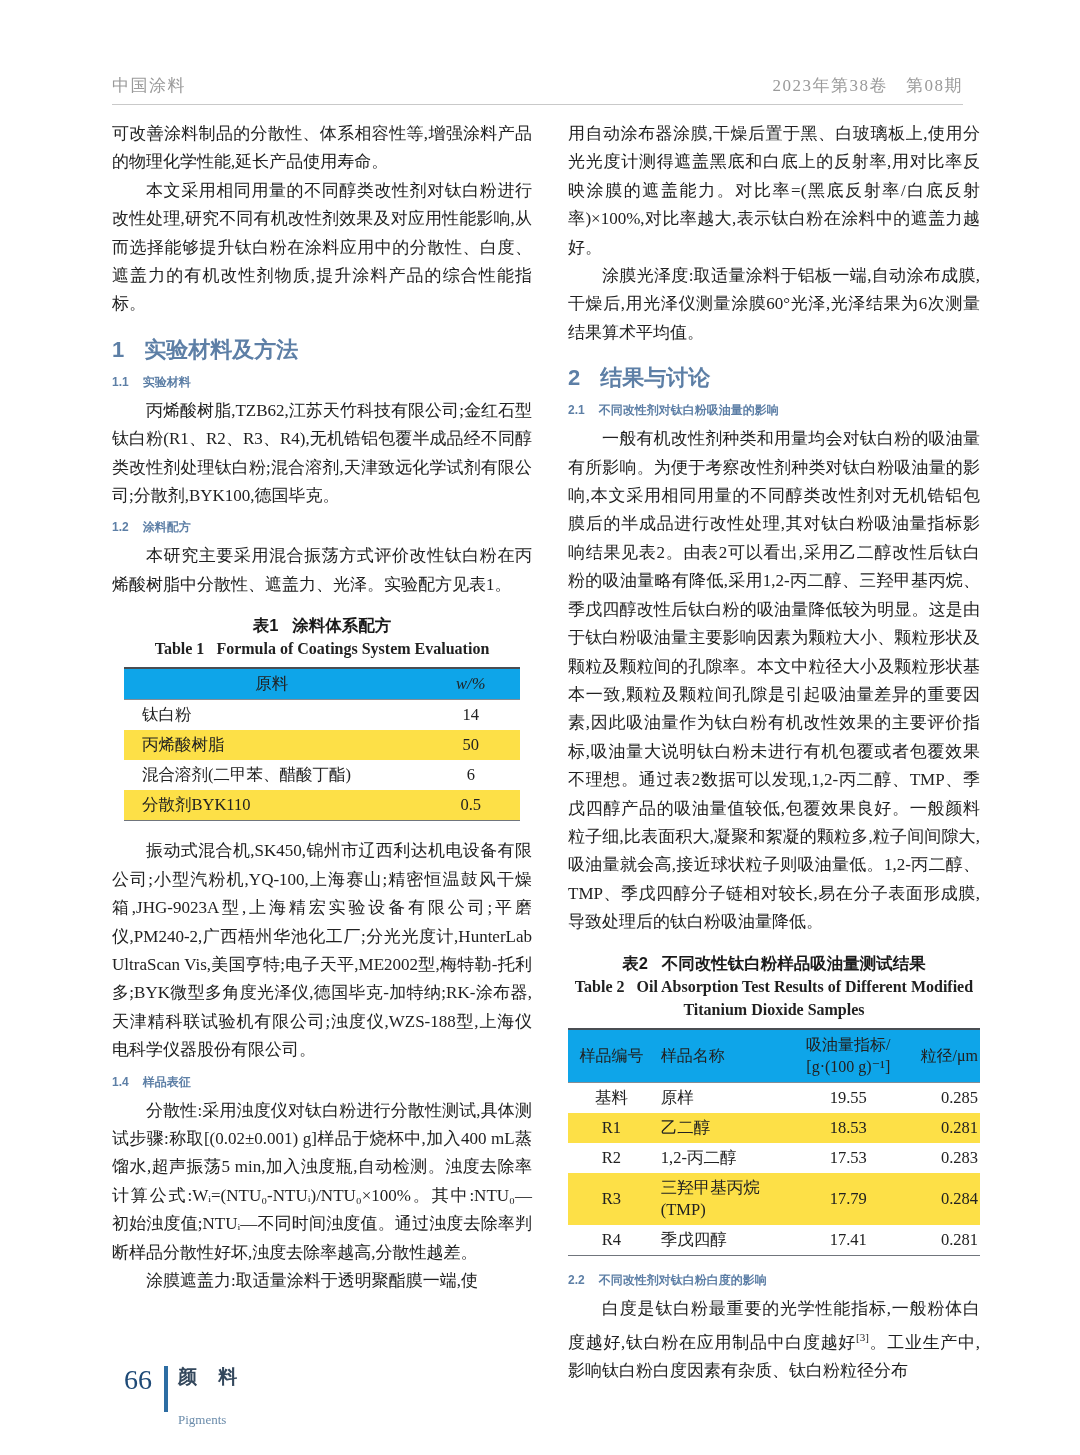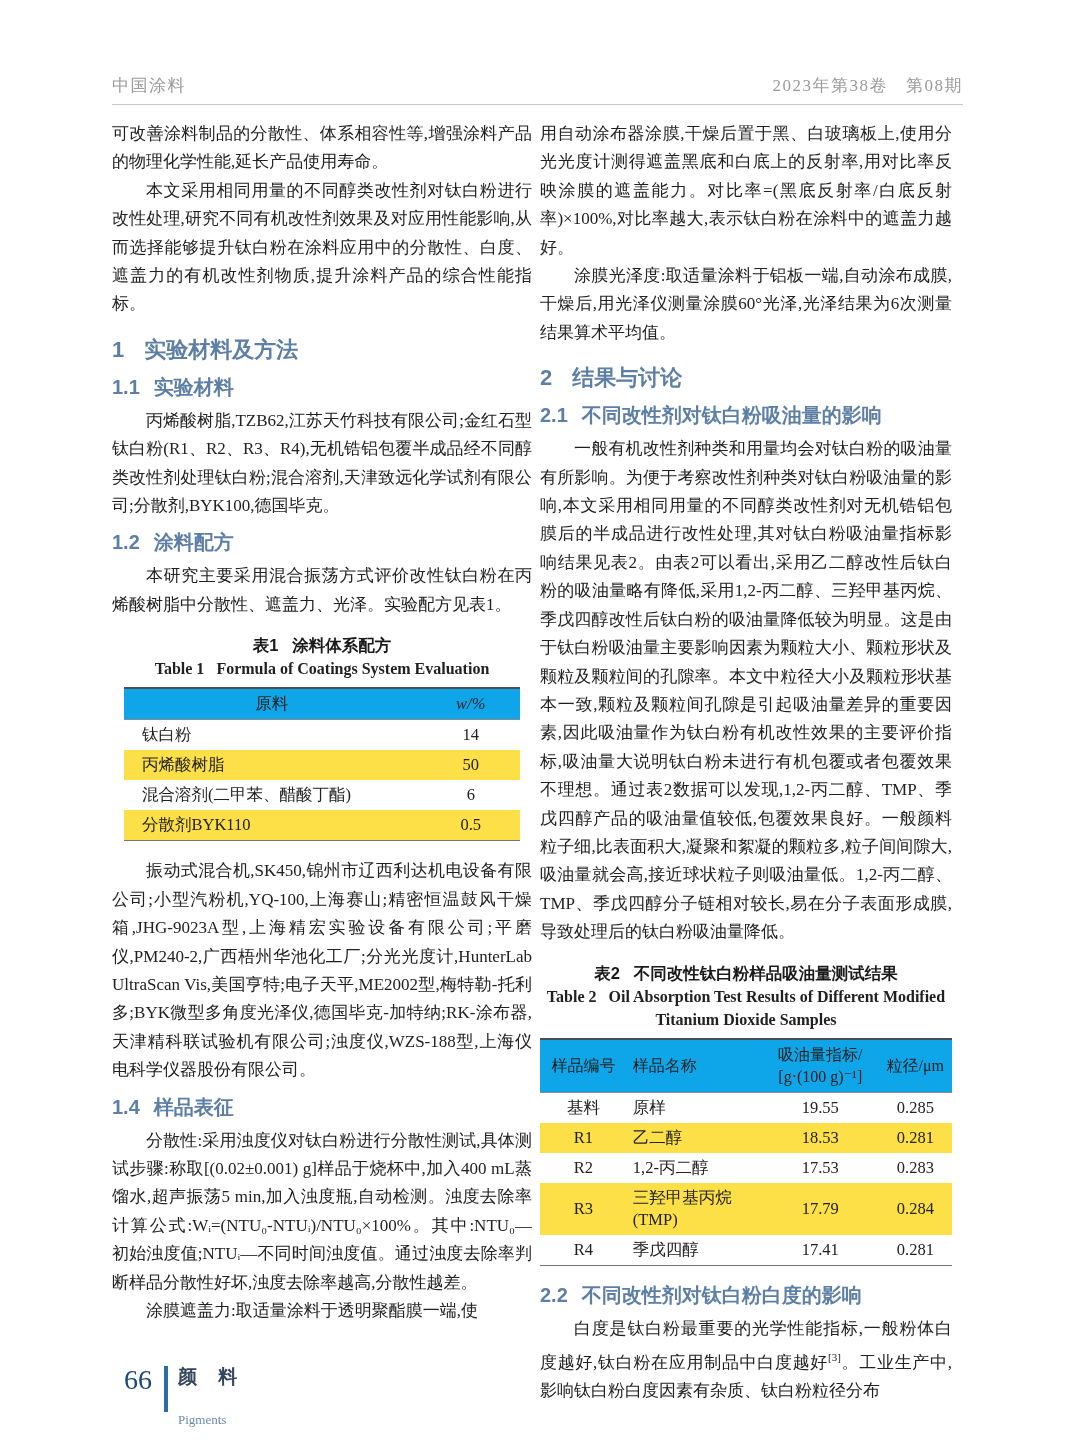--- a/index.html
+++ b/index.html
@@ -6,30 +6,30 @@
   .page{position:relative;width:1080px;height:1455px;background:#ffffff;overflow:hidden;
         font-family:"Liberation Serif","DejaVu Serif",serif;color:#212121;}
   
   .pg-header{position:absolute;left:112px;top:74px;width:851px;display:flex;
              justify-content:space-between;align-items:flex-end;font-size:17px;color:#9a9a9a;
              letter-spacing:1.5px;padding-bottom:7px;border-bottom:1px solid #c9c9c9;}
   .pg-header .issue span{margin-left:18px;}
   
   .col{position:absolute;top:120px;}
   .col-left{left:112px;width:420px;}
-  .col-right{left:540px;width:412px;}
+  .col-right{left:568px;width:412px;}
   p.body{font-size:17px;line-height:28.4px;text-align:justify;margin:0;}
   p.indent{text-indent:2em;}
   sup{font-size:11px;}
   
   .h-sec{display:flex;align-items:baseline;color:#5d7fa6;font-family:"Liberation Sans","DejaVu Sans",sans-serif;
          font-weight:bold;font-size:22px;margin:16px 0 9px;}
   .h-sec .num{margin-right:20px;}
   .h-sub{display:flex;align-items:baseline;color:#5d7fa6;font-family:"Liberation Sans","DejaVu Sans",sans-serif;
-         font-weight:bold;font-size:20px;margin:9px 0 6px;}
+         font-weight:bold;font-size:12px;margin:9px 0 6px;}
   .h-sub .num{margin-right:14px;}
   
   .tbl-wrap{margin-top:14px;margin-bottom:16px;}
   .tbl-title-cn{display:flex;justify-content:center;font-family:"Liberation Sans","DejaVu Sans",sans-serif;
                 font-weight:bold;font-size:16.5px;color:#1a1a1a;line-height:24px;}
   .tbl-title-cn .lbl{margin-right:14px;}
   .tbl-title-en{display:flex;justify-content:center;font-weight:bold;font-size:16px;line-height:23px;}
   .tbl-title-en .lbl{margin-right:12px;}
   .tbl-title-en2{text-align:center;font-weight:bold;font-size:16px;line-height:23px;}
   table.tbl{border-collapse:collapse;margin:7px auto 0;font-size:16.5px;
@@ -40,21 +40,21 @@
   tr.shade td{background:#fde047;}
   .t1{width:396px;}
   .t1 .c-name{text-align:left;padding-left:18px;width:296px;}
   .t1 th.c-name{text-align:center;padding-left:0;}
   .t1 .c-val{text-align:center;width:100px;}
   .italic{font-style:italic;}
   .t2{width:412px;}
   .t2 .c-id{text-align:center;width:88px;}
   .t2 .c-nm{text-align:left;width:134px;padding-left:6px;}
   .t2 .c-oil{text-align:center;width:118px;}
-  .t2 .c-sz{text-align:center;width:72px;}
+  .t2 .c-sz{text-align:right;width:72px;}
   .preline{white-space:pre-line;}
   .t2 th{font-size:16px;line-height:20px;}
   
   .pg-footer{position:absolute;left:124px;top:1366px;display:flex;align-items:flex-start;}
   .pg-num{font-size:28px;color:#1e4a77;line-height:28px;}
   .f-bar{width:4px;height:46px;background:#2d6da3;margin:0 10px 0 12px;}
   .f-cn{font-family:"Liberation Sans","DejaVu Sans",sans-serif;font-weight:bold;font-size:19px;
         color:#33475c;letter-spacing:8px;line-height:22px;}
   .f-en{font-size:13px;color:#6b8cab;line-height:16px;margin-top:24px;}
 </style>

